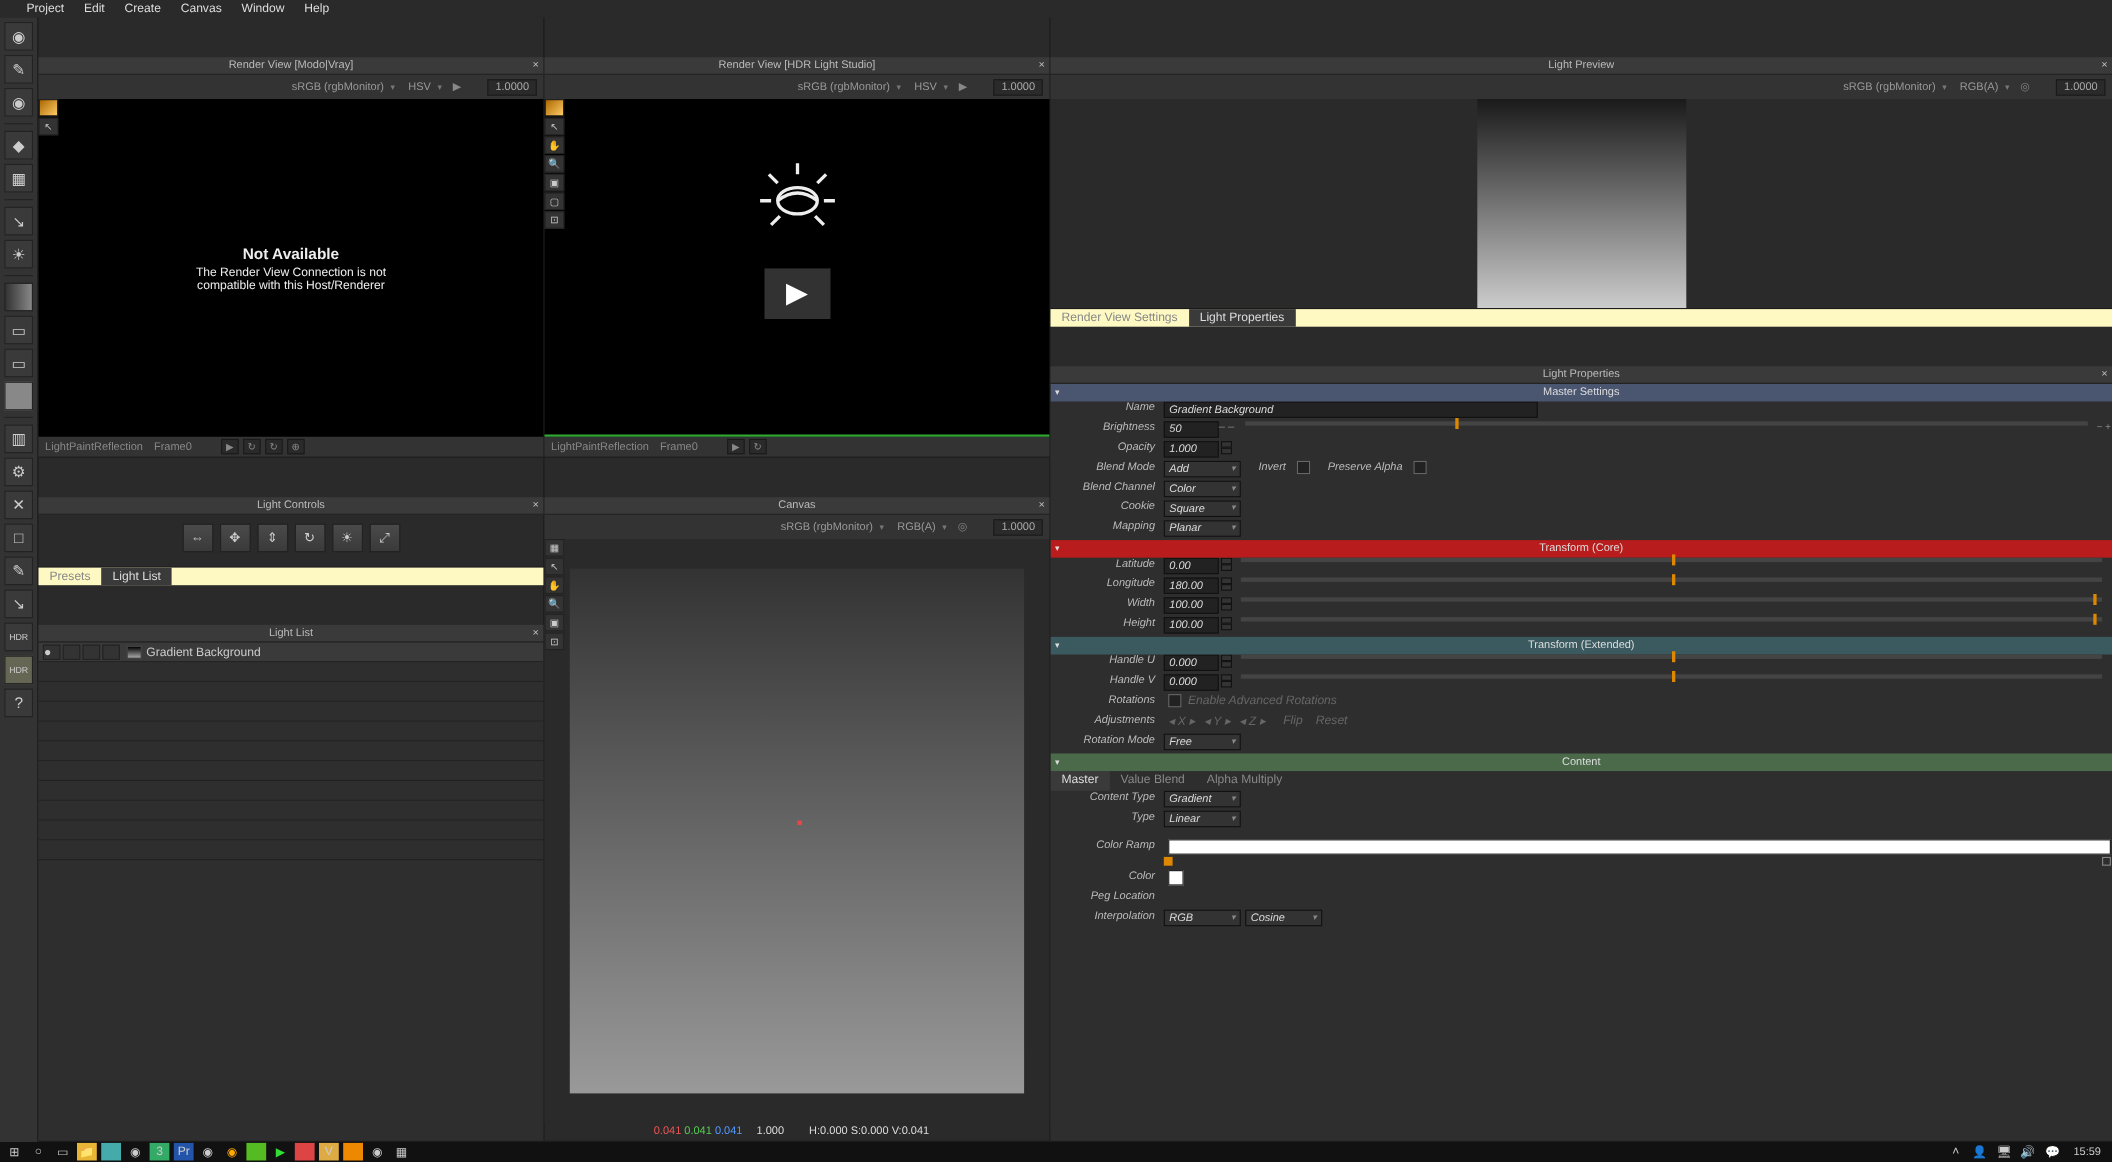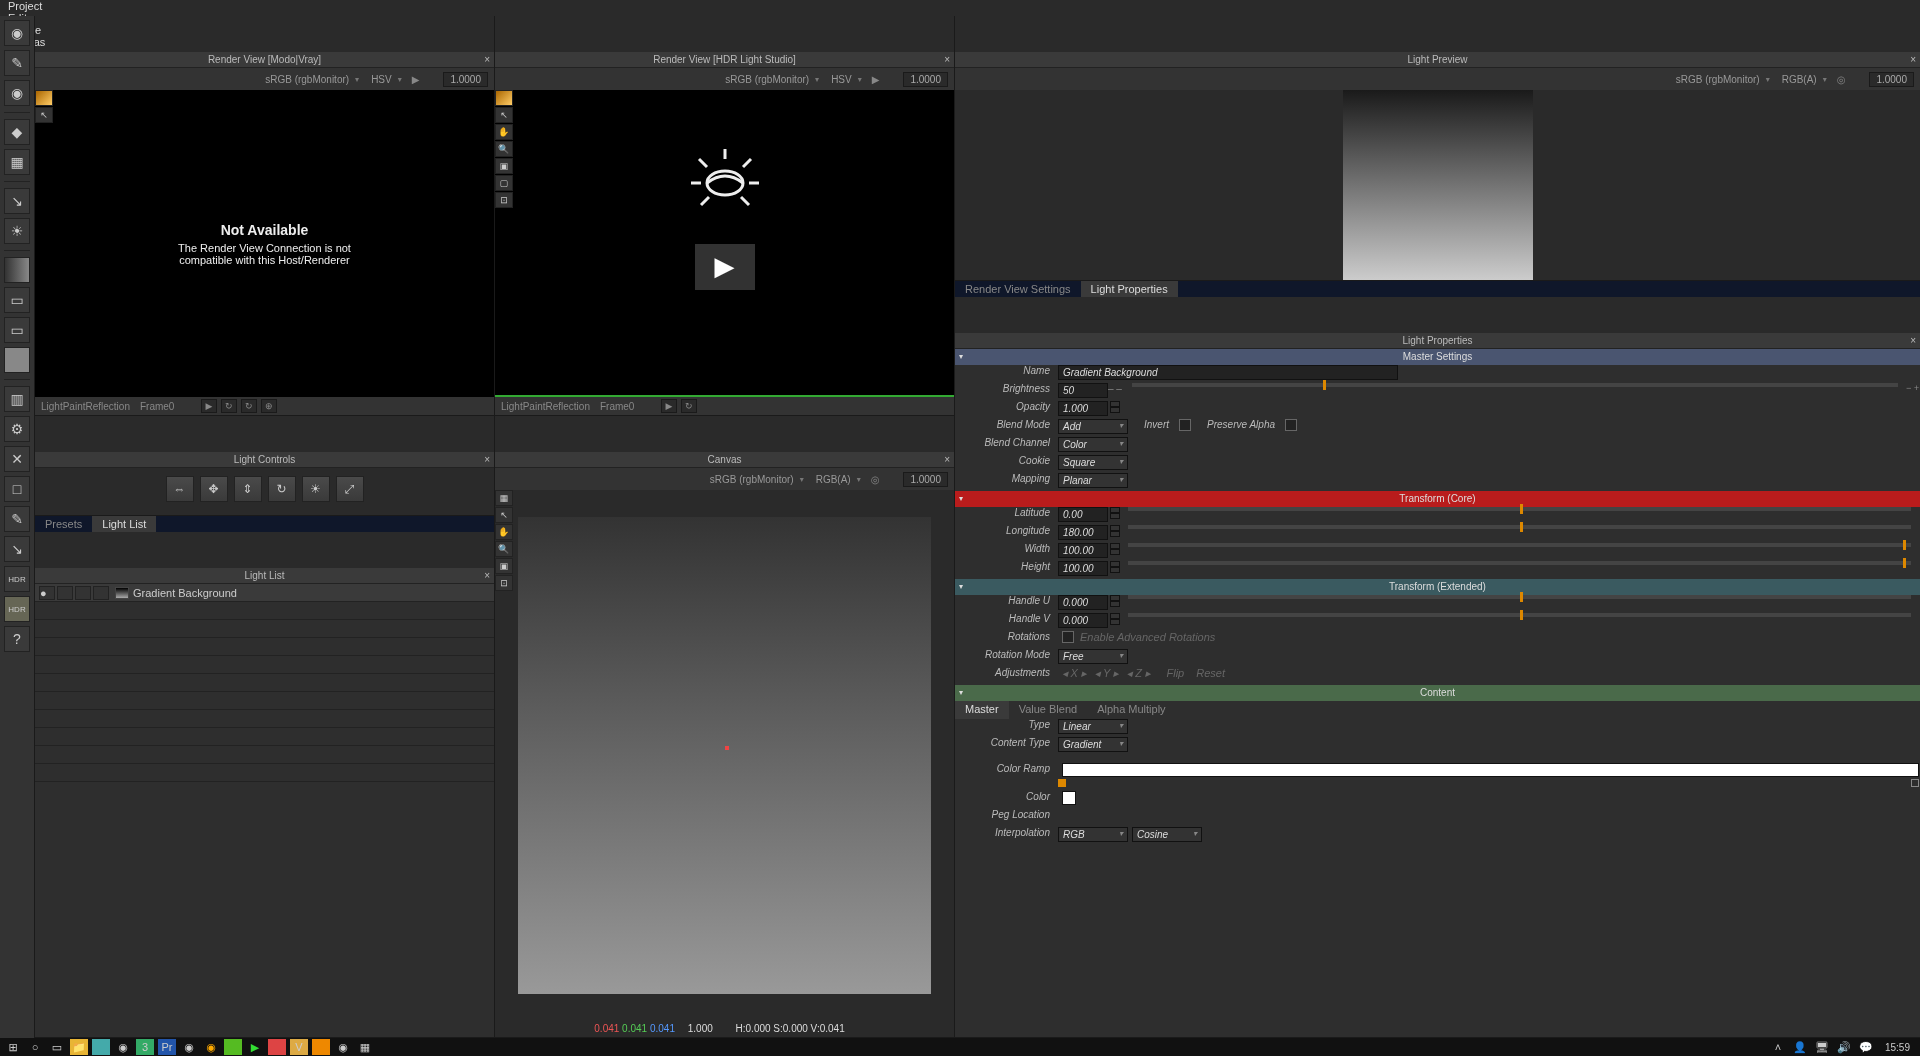--- a/index.html
+++ b/index.html
@@ -1,17 +1,17 @@
 <!DOCTYPE html>
 <html><head>
 <meta charset="utf-8">
 <style>
 * { margin: 0; padding: 0; box-sizing: border-box; font-family: Tahoma, Arial, sans-serif; }
 body { background: #2a2a2a; color: #ccc; font-size: 11px; overflow: hidden; height: 100vh; width: 100vw; }
-.menubar { background: #2a2a2a; height: 16px; display: flex; padding: 0 8px; align-items: flex-start; flex-direction: column; }
+.menubar { background: #2a2a2a; height: 16px; display: flex; padding: 0 24px; align-items: center; }
 .menubar span { margin-right: 18px; cursor: pointer; color: #ddd; }
 .app { display: grid; grid-template-columns: 34px 460px 460px 1fr; grid-template-rows: 1fr; height: calc(100vh - 34px); }
 .left-tools { background: #333; display: flex; flex-direction: column; align-items: center; padding-top: 4px; gap: 4px; }
 .tool-btn { width: 26px; height: 26px; background: #3a3a3a; border: 1px solid #222; display: flex; align-items: center; justify-content: center; font-size: 14px; cursor: pointer; }
 .tool-btn.sep { height: 1px; background: #222; border: none; margin: 2px 0; }
 .tool-text { font-size: 8px; text-align: left; }
 .col { display: flex; flex-direction: column; border-left: 1px solid #1a1a1a; }
 .panel { display: flex; flex-direction: column; border-bottom: 1px solid #1a1a1a; position: relative; }
 .panel-title { background: #3a3a3a; text-align: center; height: 16px; line-height: 16px; font-size: 10px; color: #bbb; border-bottom: 1px solid #222; position: relative; margin-top: 36px; }
 .panel-close { position: absolute; right: 4px; top: 0; cursor: pointer; }
@@ -24,21 +24,21 @@
 .mini-tools { position: absolute; top: 0; left: 0; width: 18px; display: flex; flex-direction: column; }
 .mini-tools div { height: 16px; background: #333; border: 1px solid #222; margin-bottom: 1px; cursor: pointer; display: flex; align-items: center; justify-content: center; font-size: 9px; }
 .not-avail { text-align: center; color: #eee; }
 .not-avail h3 { font-size: 14px; font-weight: bold; margin-bottom: 4px; }
 .play-btn { position: absolute; width: 60px; height: 46px; background: rgba(100,100,100,0.5); display: flex; align-items: center; justify-content: center; font-size: 26px; color: #fff; top: 58%; left: 50%; transform: translate(-50%,-50%); cursor: pointer; }
 .sun-icon { position: absolute; top: 30%; left: 50%; transform: translate(-50%,-50%); }
 .bottombar { height: 18px; background: #333; display: flex; align-items: center; padding: 0 6px; font-size: 10px; color: #888; }
 .bottombar .btn { width: 16px; height: 14px; background: #2a2a2a; border: 1px solid #1a1a1a; margin: 0 2px; cursor: pointer; display: inline-flex; align-items: center; justify-content: center; font-size: 9px; }
 .light-controls { display: flex; justify-content: center; align-items: center; gap: 6px; padding: 8px; }
 .lc-btn { width: 28px; height: 26px; background: linear-gradient(180deg,#4a4a4a,#3a3a3a); border: 1px solid #222; cursor: pointer; display: flex; align-items: center; justify-content: center; font-size: 12px; }
-.tabs { display: flex; background: #0f172a; height: 16px; }
+.tabs { display: flex; background: #fef9c3; height: 16px; }
 .tab { padding: 0 10px; line-height: 16px; cursor: pointer; color: #888; }
 .tab.active { background: #3a3a3a; color: #ddd; }
 .light-list-body { flex: 1; background: #2e2e2e; overflow: auto; }
 .ll-row { display: flex; align-items: center; height: 18px; background: #3a3a3a; border-bottom: 1px solid #222; padding: 0 4px; }
 .ll-row.empty { background: #2e2e2e; }
 .ll-cell { width: 16px; height: 14px; border: 1px solid #222; margin-right: 2px; cursor: pointer; background: #333; }
 .ll-swatch { width: 14px; height: 12px; background: linear-gradient(180deg,#000,#aaa); margin: 0 4px; border: 1px solid #444; }
 .canvas-body { flex: 1; background: #2a2a2a; position: relative; display: flex; align-items: center; justify-content: center; }
 .canvas-view { width: 90%; height: 90%; background: linear-gradient(180deg, #333 0%, #999 100%); position: relative; }
 .canvas-dot { position: absolute; top: 48%; left: 50%; width: 4px; height: 4px; background: #e44; }
@@ -423,45 +423,45 @@
           <div class="prop-slider">
               <div class="knob" style="left:50%"></div>
             </div>
         </div>
         <div class="prop-row disabled">
           <div class="prop-label">Rotations</div>
           <div class="prop-check"></div>
           <span style="margin-left:6px">Enable Advanced Rotations</span>
         </div>
         <div class="prop-row disabled">
-          <div class="prop-label">Rotation Mode</div>
-          <div class="prop-dd">Free</div>
-        </div>
-        <div class="prop-row disabled">
           <div class="prop-label">Adjustments</div>
           <span style="margin:0 4px">◂ <span>X</span> ▸</span>
           <span style="margin:0 4px">◂ <span>Y</span> ▸</span>
           <span style="margin:0 4px">◂ <span>Z</span> ▸</span>
           <span style="margin:0 12px">Flip</span>
           <span>Reset</span>
         </div>
+        <div class="prop-row disabled">
+          <div class="prop-label">Rotation Mode</div>
+          <div class="prop-dd">Free</div>
+        </div>
 
         <div class="section-head content">Content</div>
         <div class="tabs" style="height:18px;background:#2e2e2e">
           <div class="tab active">Master</div>
           <div class="tab">Value Blend</div>
           <div class="tab">Alpha Multiply</div>
         </div>
         <div class="prop-row">
+          <div class="prop-label">Content Type</div>
+          <div class="prop-dd">Gradient</div>
+        </div>
+        <div class="prop-row">
           <div class="prop-label">Type</div>
           <div class="prop-dd">Linear</div>
-        </div>
-        <div class="prop-row">
-          <div class="prop-label">Content Type</div>
-          <div class="prop-dd">Gradient</div>
         </div>
         <div style="height:8px"></div>
         <div class="prop-row">
           <div class="prop-label">Color Ramp</div>
           <div class="color-ramp" style="background:#fff"></div>
         </div>
         <div class="prop-row" style="height:10px">
             <div class="prop-label"></div>
             <div style="flex:1;position:relative">
               <div style="position:absolute;left:0;top:-2px;width:8px;height:8px;background:#d80"></div>

